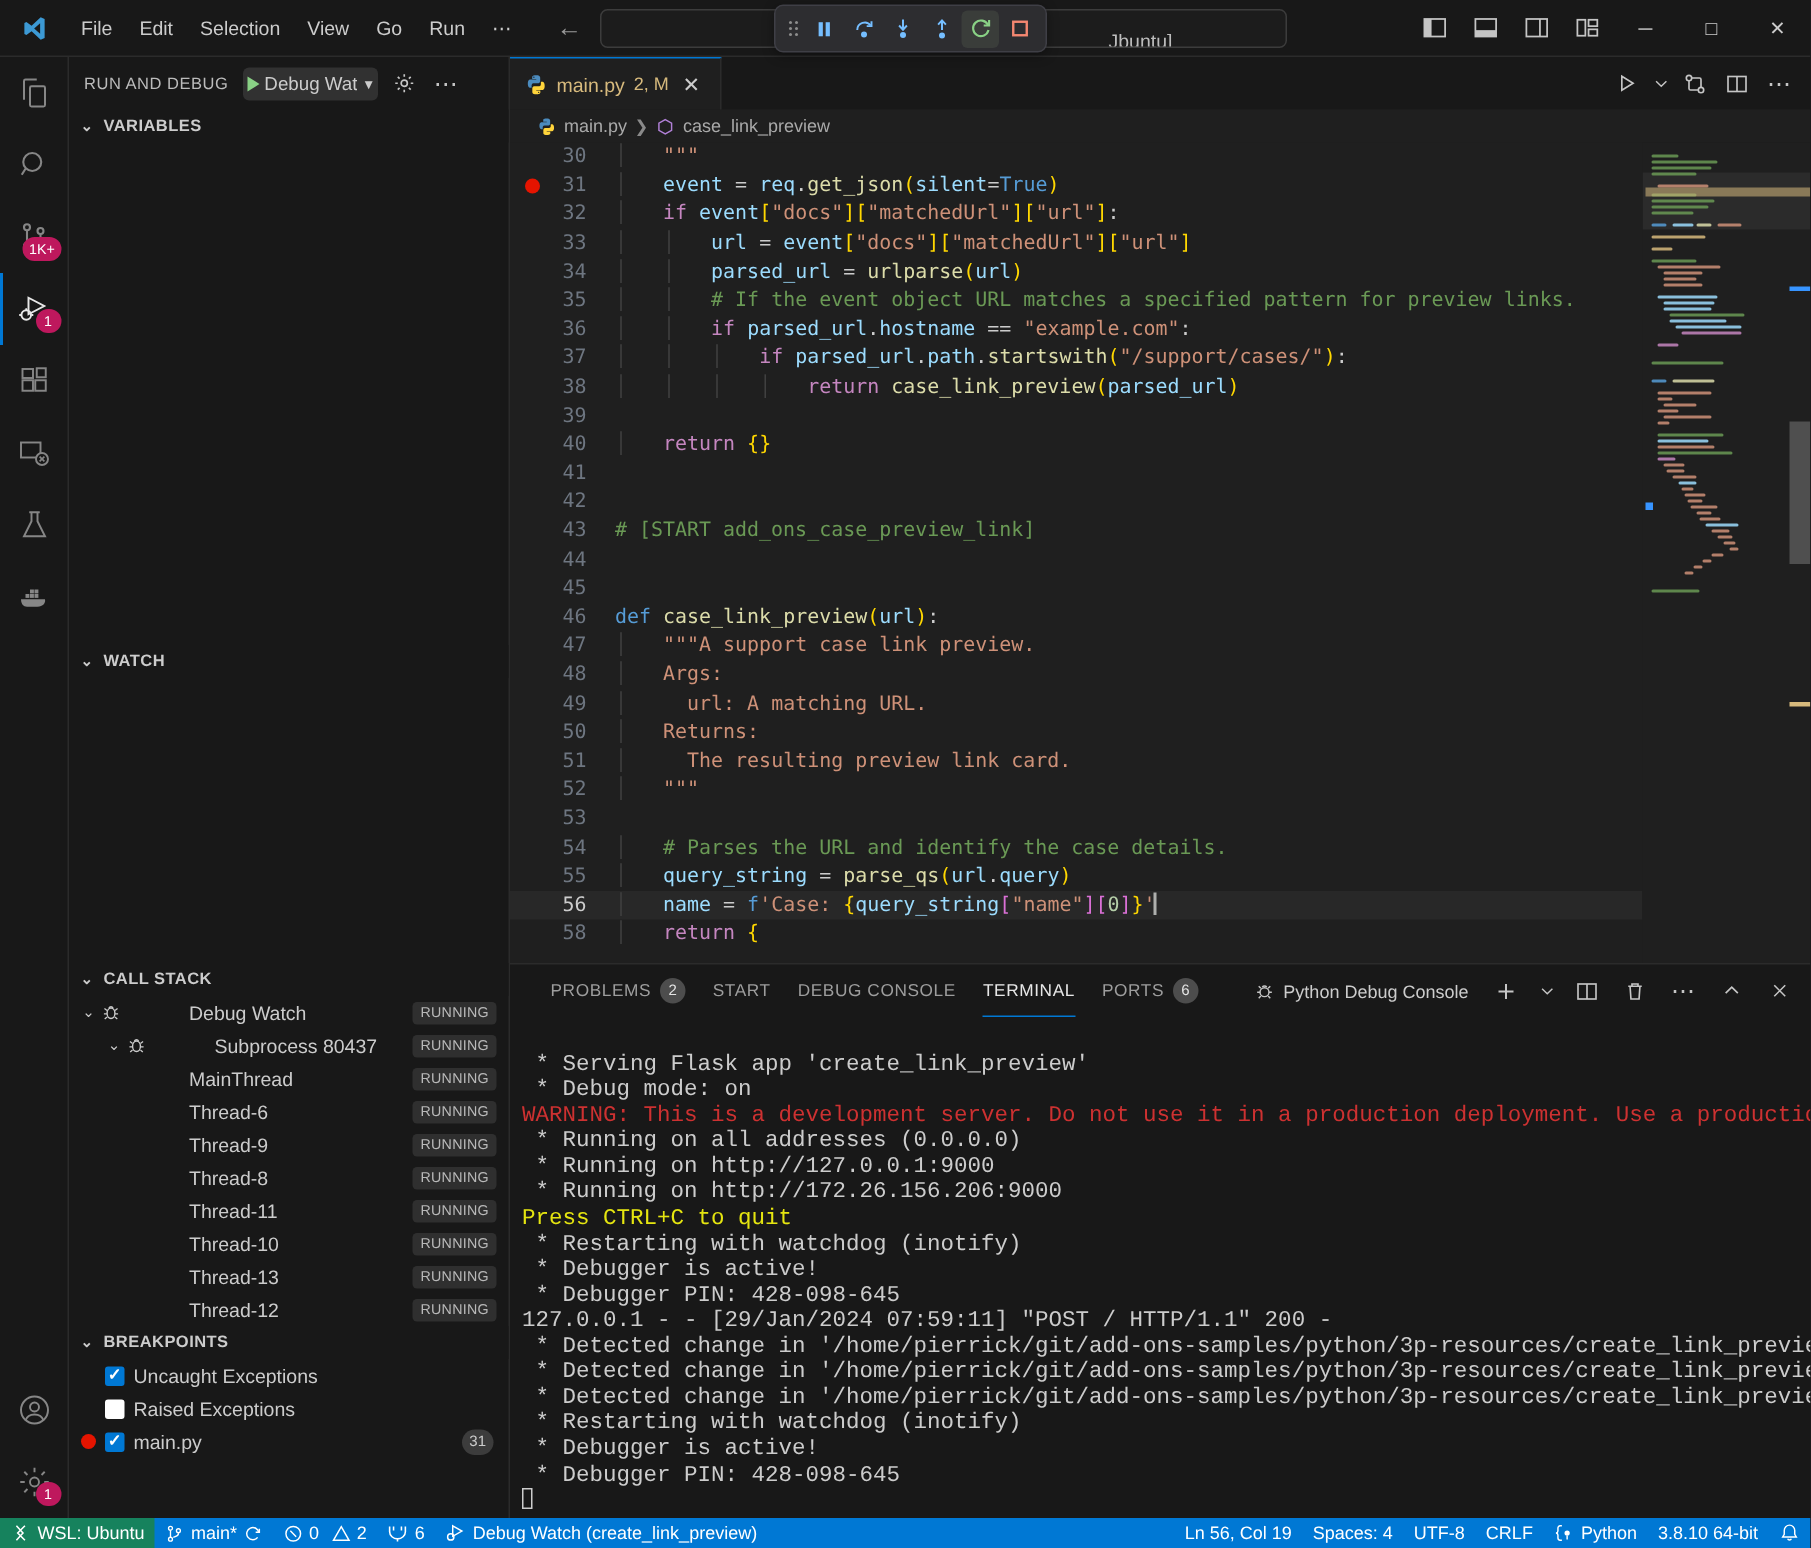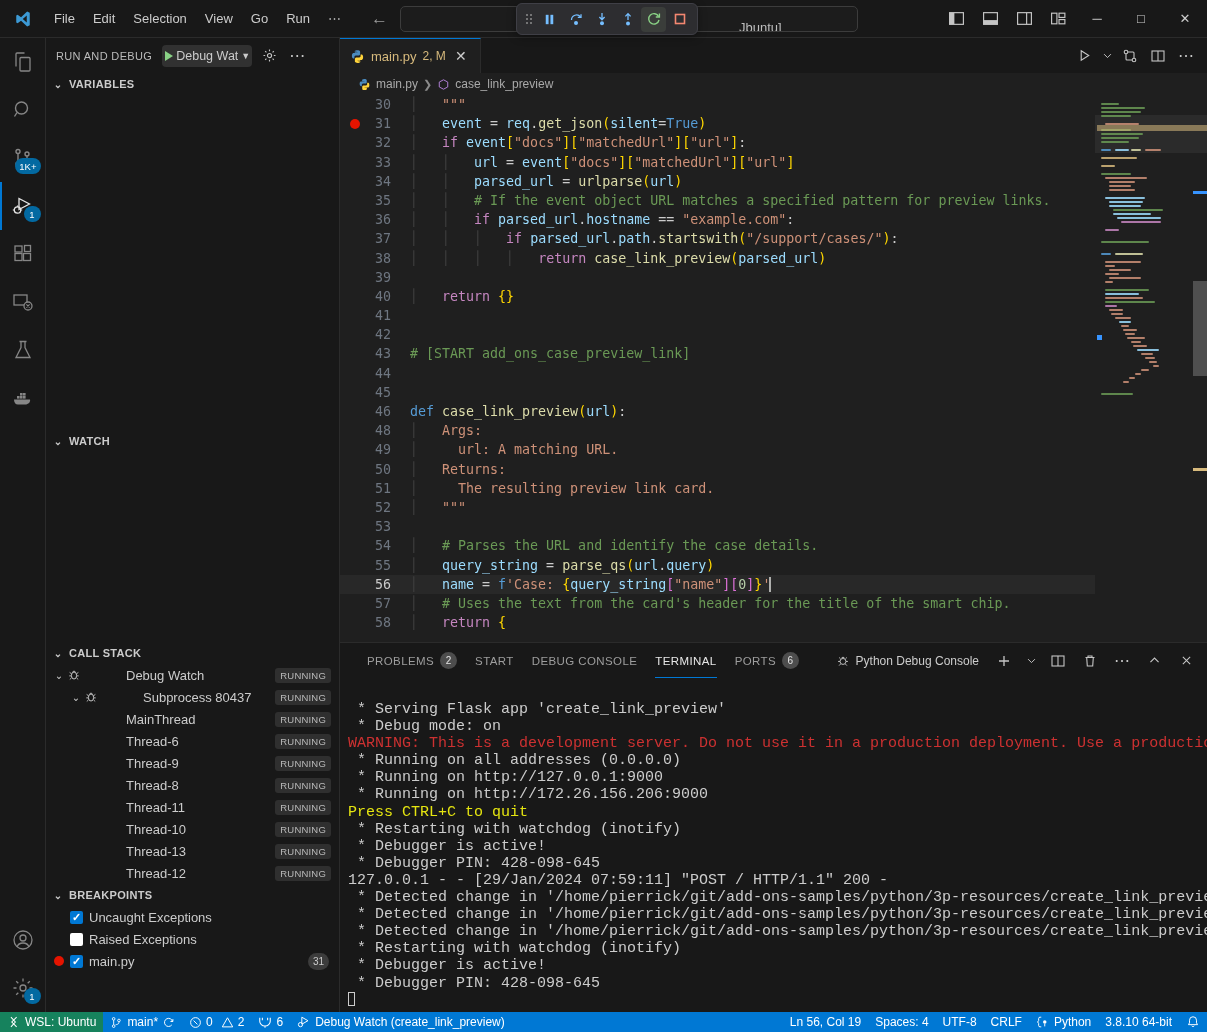--- a/index.html
+++ b/index.html
@@ -65,21 +65,21 @@
   }
   .act-item {
     width:46px; height:48px; display:flex; align-items:center; justify-content:center;
     position:relative; cursor:pointer; color:#868686;
   }
   .act-item.active { color:#e7e7e7; }
   .act-item.active::before {
     content:""; position:absolute; left:0; top:0; bottom:0; width:2px; background:#0078d4;
   }
   .act-badge {
-    position:absolute; right:5px; bottom:8px; background:#0369a1; color:#fff;
+    position:absolute; right:5px; bottom:8px; background:#be185d; color:#fff;
     border-radius:9px; min-width:17px; height:16px; font-size:9.5px;
     display:flex; align-items:center; justify-content:center; padding:0 4px;
     font-family:"Liberation Sans", sans-serif;
   }
   #act-bottom { margin-top:auto; }
 
   
   #sidebar {
     width:294px; flex:0 0 294px; background:#181818; display:flex; flex-direction:column;
     border-right:1px solid #2b2b2b; min-height:0;
@@ -618,30 +618,30 @@
           <div class="cline"><span class="gutter">37</span><span class="codetext"><span class="ind">│   </span><span class="ind">│   </span><span class="ind">│   </span><span class="kw">if </span><span class="var">parsed_url</span><span class="pun">.</span><span class="var">path</span><span class="pun">.</span><span class="fn">startswith</span><span class="br1">(</span><span class="str">"/support/cases/"</span><span class="br1">)</span><span class="pun">:</span></span></div>
           <div class="cline"><span class="gutter">38</span><span class="codetext"><span class="ind">│   </span><span class="ind">│   </span><span class="ind">│   </span><span class="ind">│   </span><span class="kw">return </span><span class="fn">case_link_preview</span><span class="br1">(</span><span class="var">parsed_url</span><span class="br1">)</span></span></div>
           <div class="cline"><span class="gutter">39</span><span class="codetext"></span></div>
           <div class="cline"><span class="gutter">40</span><span class="codetext"><span class="ind">│   </span><span class="kw">return </span><span class="br1">{}</span></span></div>
           <div class="cline"><span class="gutter">41</span><span class="codetext"></span></div>
           <div class="cline"><span class="gutter">42</span><span class="codetext"></span></div>
           <div class="cline"><span class="gutter">43</span><span class="codetext"><span class="cmt"># [START add_ons_case_preview_link]</span></span></div>
           <div class="cline"><span class="gutter">44</span><span class="codetext"></span></div>
           <div class="cline"><span class="gutter">45</span><span class="codetext"></span></div>
           <div class="cline"><span class="gutter">46</span><span class="codetext"><span class="kw2">def </span><span class="fn">case_link_preview</span><span class="br1">(</span><span class="var">url</span><span class="br1">)</span><span class="pun">:</span></span></div>
+          <div class="cline"><span class="gutter">47</span><span class="codetext"><span class="ind">│   </span><span class="str">"""A support case link preview.</span></span></div>
           <div class="cline"><span class="gutter">48</span><span class="codetext"><span class="ind">│   </span><span class="str">Args:</span></span></div>
           <div class="cline"><span class="gutter">49</span><span class="codetext"><span class="ind">│   </span>&nbsp;&nbsp;<span class="str">url: A matching URL.</span></span></div>
           <div class="cline"><span class="gutter">50</span><span class="codetext"><span class="ind">│   </span><span class="str">Returns:</span></span></div>
           <div class="cline"><span class="gutter">51</span><span class="codetext"><span class="ind">│   </span>&nbsp;&nbsp;<span class="str">The resulting preview link card.</span></span></div>
           <div class="cline"><span class="gutter">52</span><span class="codetext"><span class="ind">│   </span><span class="str">"""</span></span></div>
           <div class="cline"><span class="gutter">53</span><span class="codetext"></span></div>
           <div class="cline"><span class="gutter">54</span><span class="codetext"><span class="ind">│   </span><span class="cmt"># Parses the URL and identify the case details.</span></span></div>
           <div class="cline"><span class="gutter">55</span><span class="codetext"><span class="ind">│   </span><span class="var">query_string </span><span class="pun">= </span><span class="fn">parse_qs</span><span class="br1">(</span><span class="var">url</span><span class="pun">.</span><span class="var">query</span><span class="br1">)</span></span></div>
           <div class="cline current"><span class="gutter">56</span><span class="codetext"><span class="ind">│   </span><span class="var">name </span><span class="pun">= </span><span class="kw2">f</span><span class="str">'Case: </span><span class="br1">{</span><span class="var">query_string</span><span class="br2">[</span><span class="str">"name"</span><span class="br2">]</span><span class="br2">[</span><span class="num">0</span><span class="br2">]</span><span class="br1">}</span><span class="str">'</span><span class="cursor-bar"></span></span></div>
-          <div class="cline"><span class="gutter">57</span><span class="codetext"><span class="ind">│   </span><span class="cmt"># Uses the text from the card's header for the title of the smart chip.</span></span></div>
           <div class="cline"><span class="gutter">58</span><span class="codetext"><span class="ind">│   </span><span class="kw">return </span><span class="br1">{</span></span></div>
         </div>
       <div id="minimap">
         <div id="mm-slider"></div>
       <div class="mmline" style="left: 6px; top: 8px; width: 18px; background: rgb(106, 153, 85); opacity: 0.85;"></div>
           <div class="mmline" style="left: 6px; top: 12px; width: 44px; background: rgb(106, 153, 85); opacity: 0.85;"></div>
           <div class="mmline" style="left: 6px; top: 16px; width: 40px; background: rgb(106, 153, 85); opacity: 0.85;"></div>
           <div class="mmline" style="left: 6px; top: 20px; width: 30px; background: rgb(106, 153, 85); opacity: 0.85;"></div>
           <div class="mmline" style="left: 10px; top: 28px; width: 34px; background: rgb(206, 145, 120); opacity: 0.85;"></div>
           <div class="mmline" style="left: 6px; top: 34px; width: 30px; background: rgb(106, 153, 85); opacity: 0.85;"></div>

